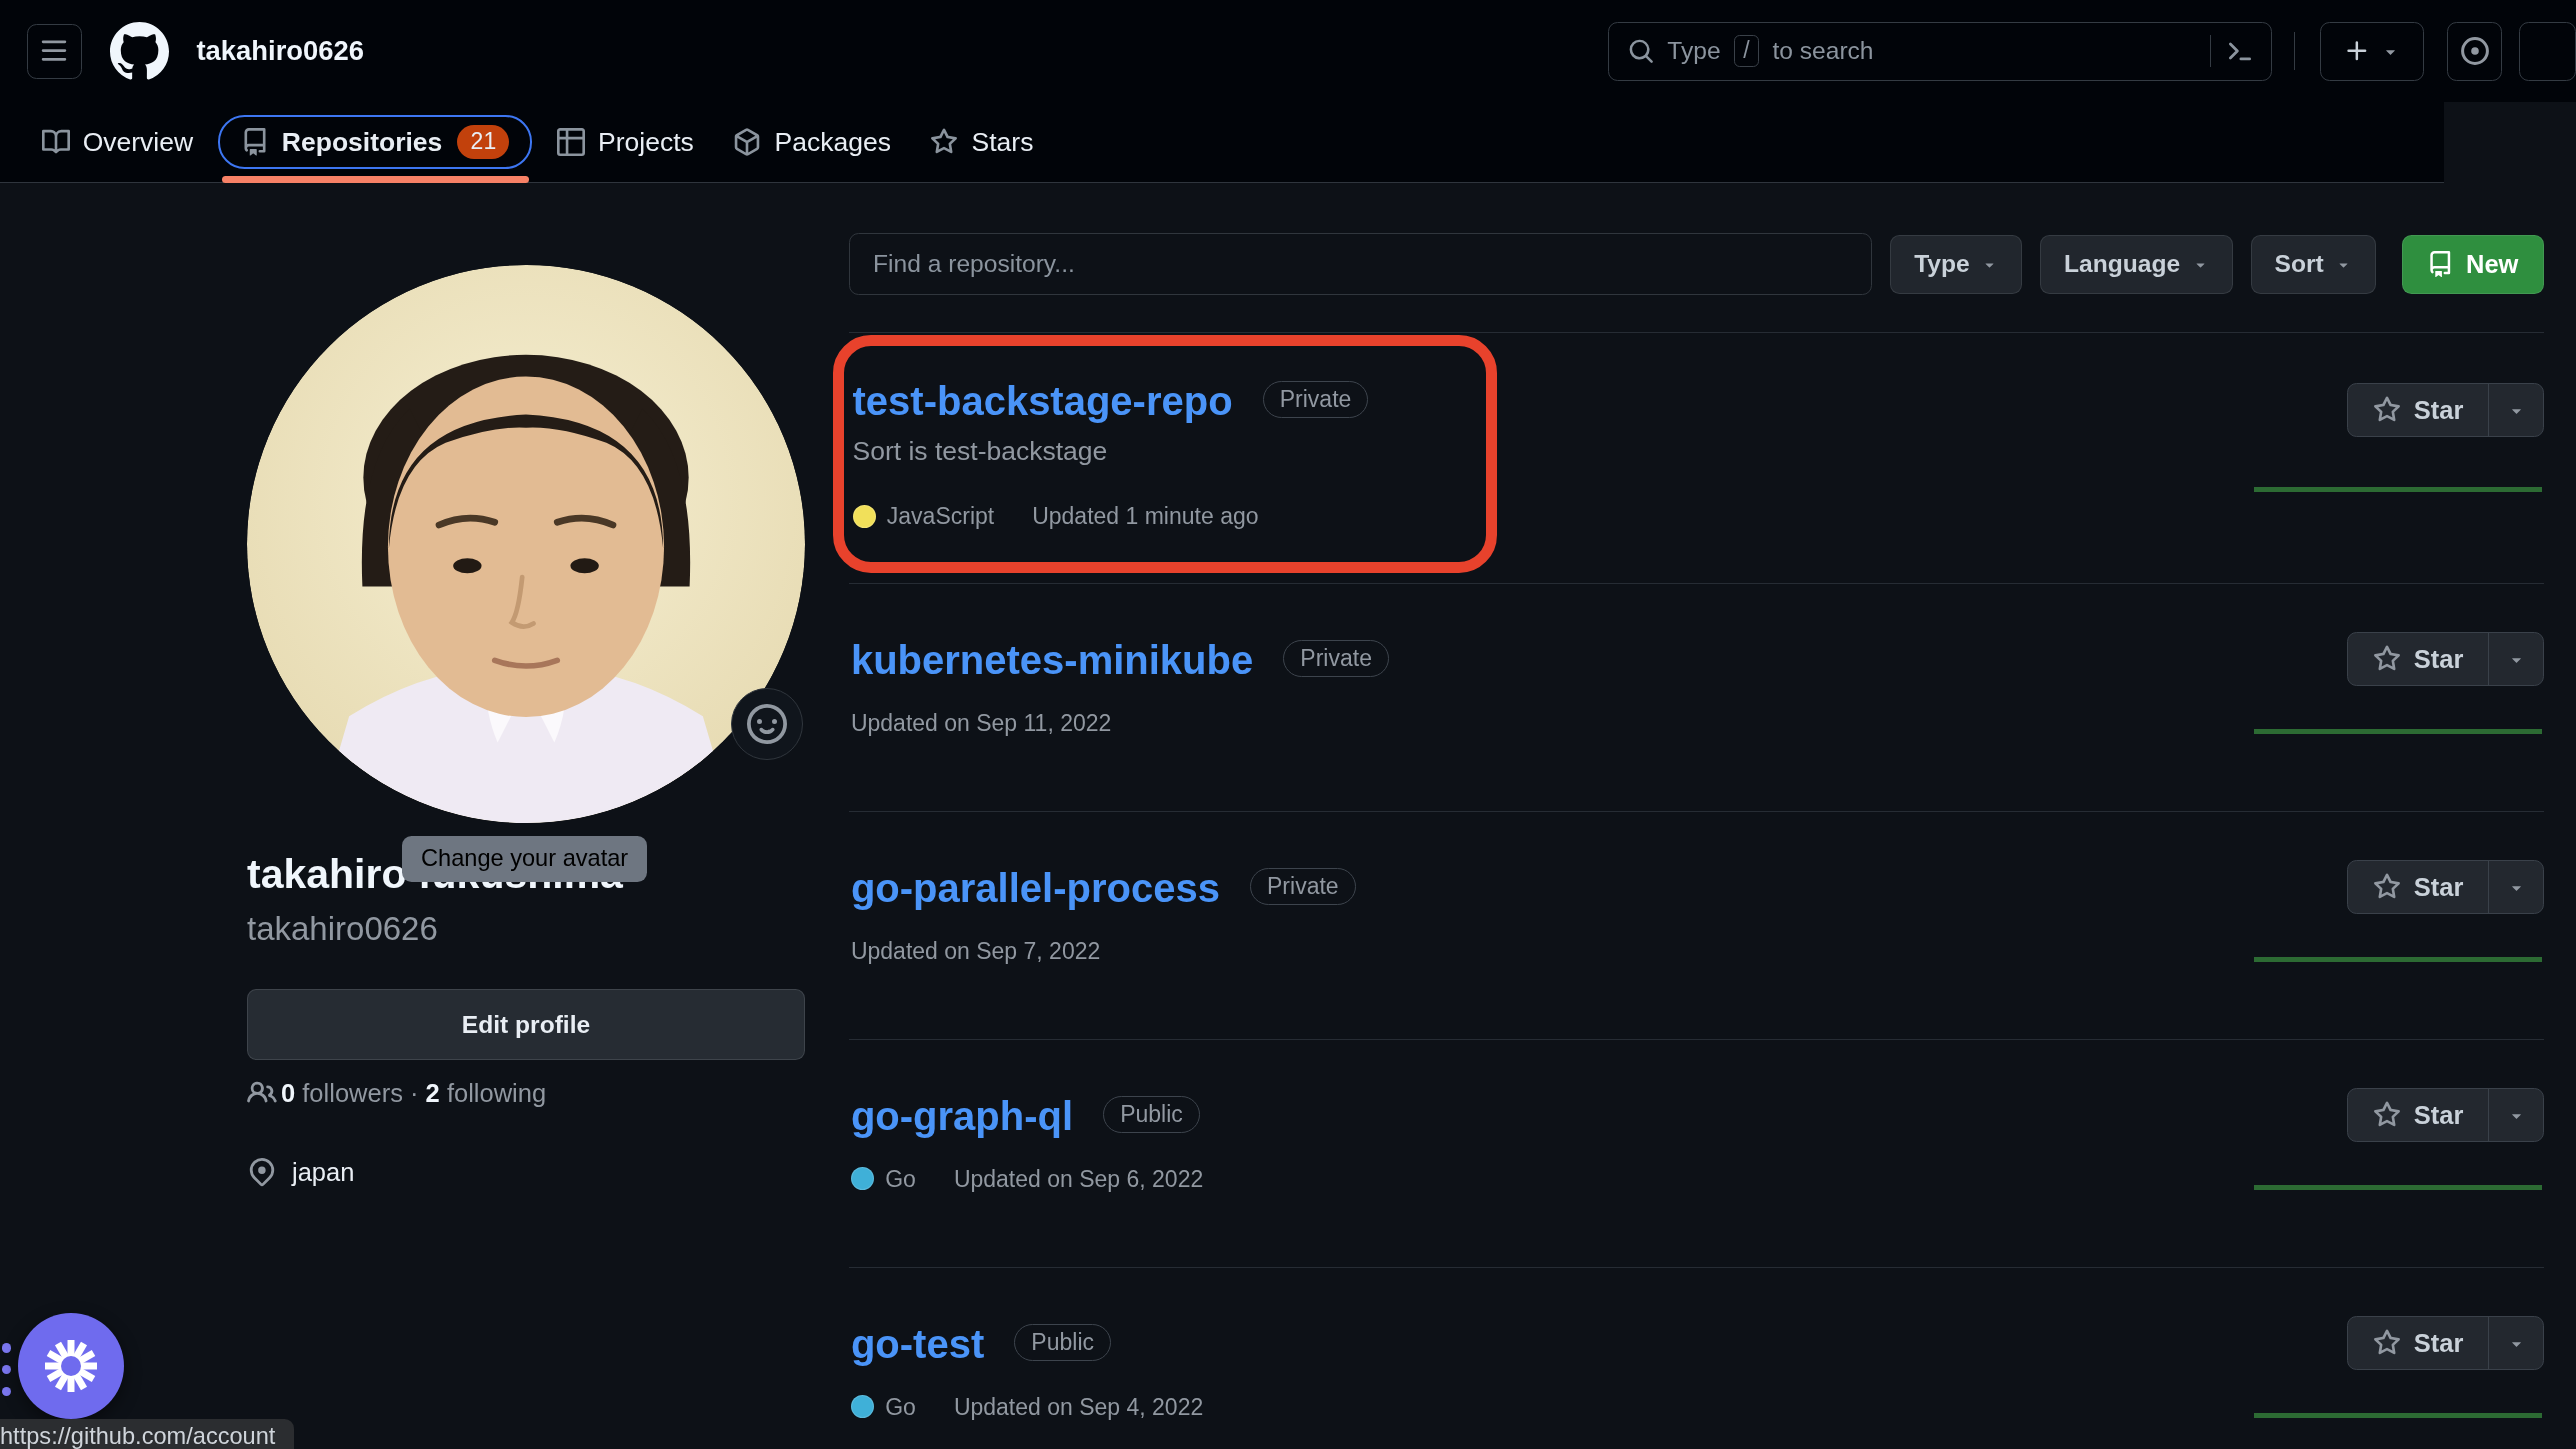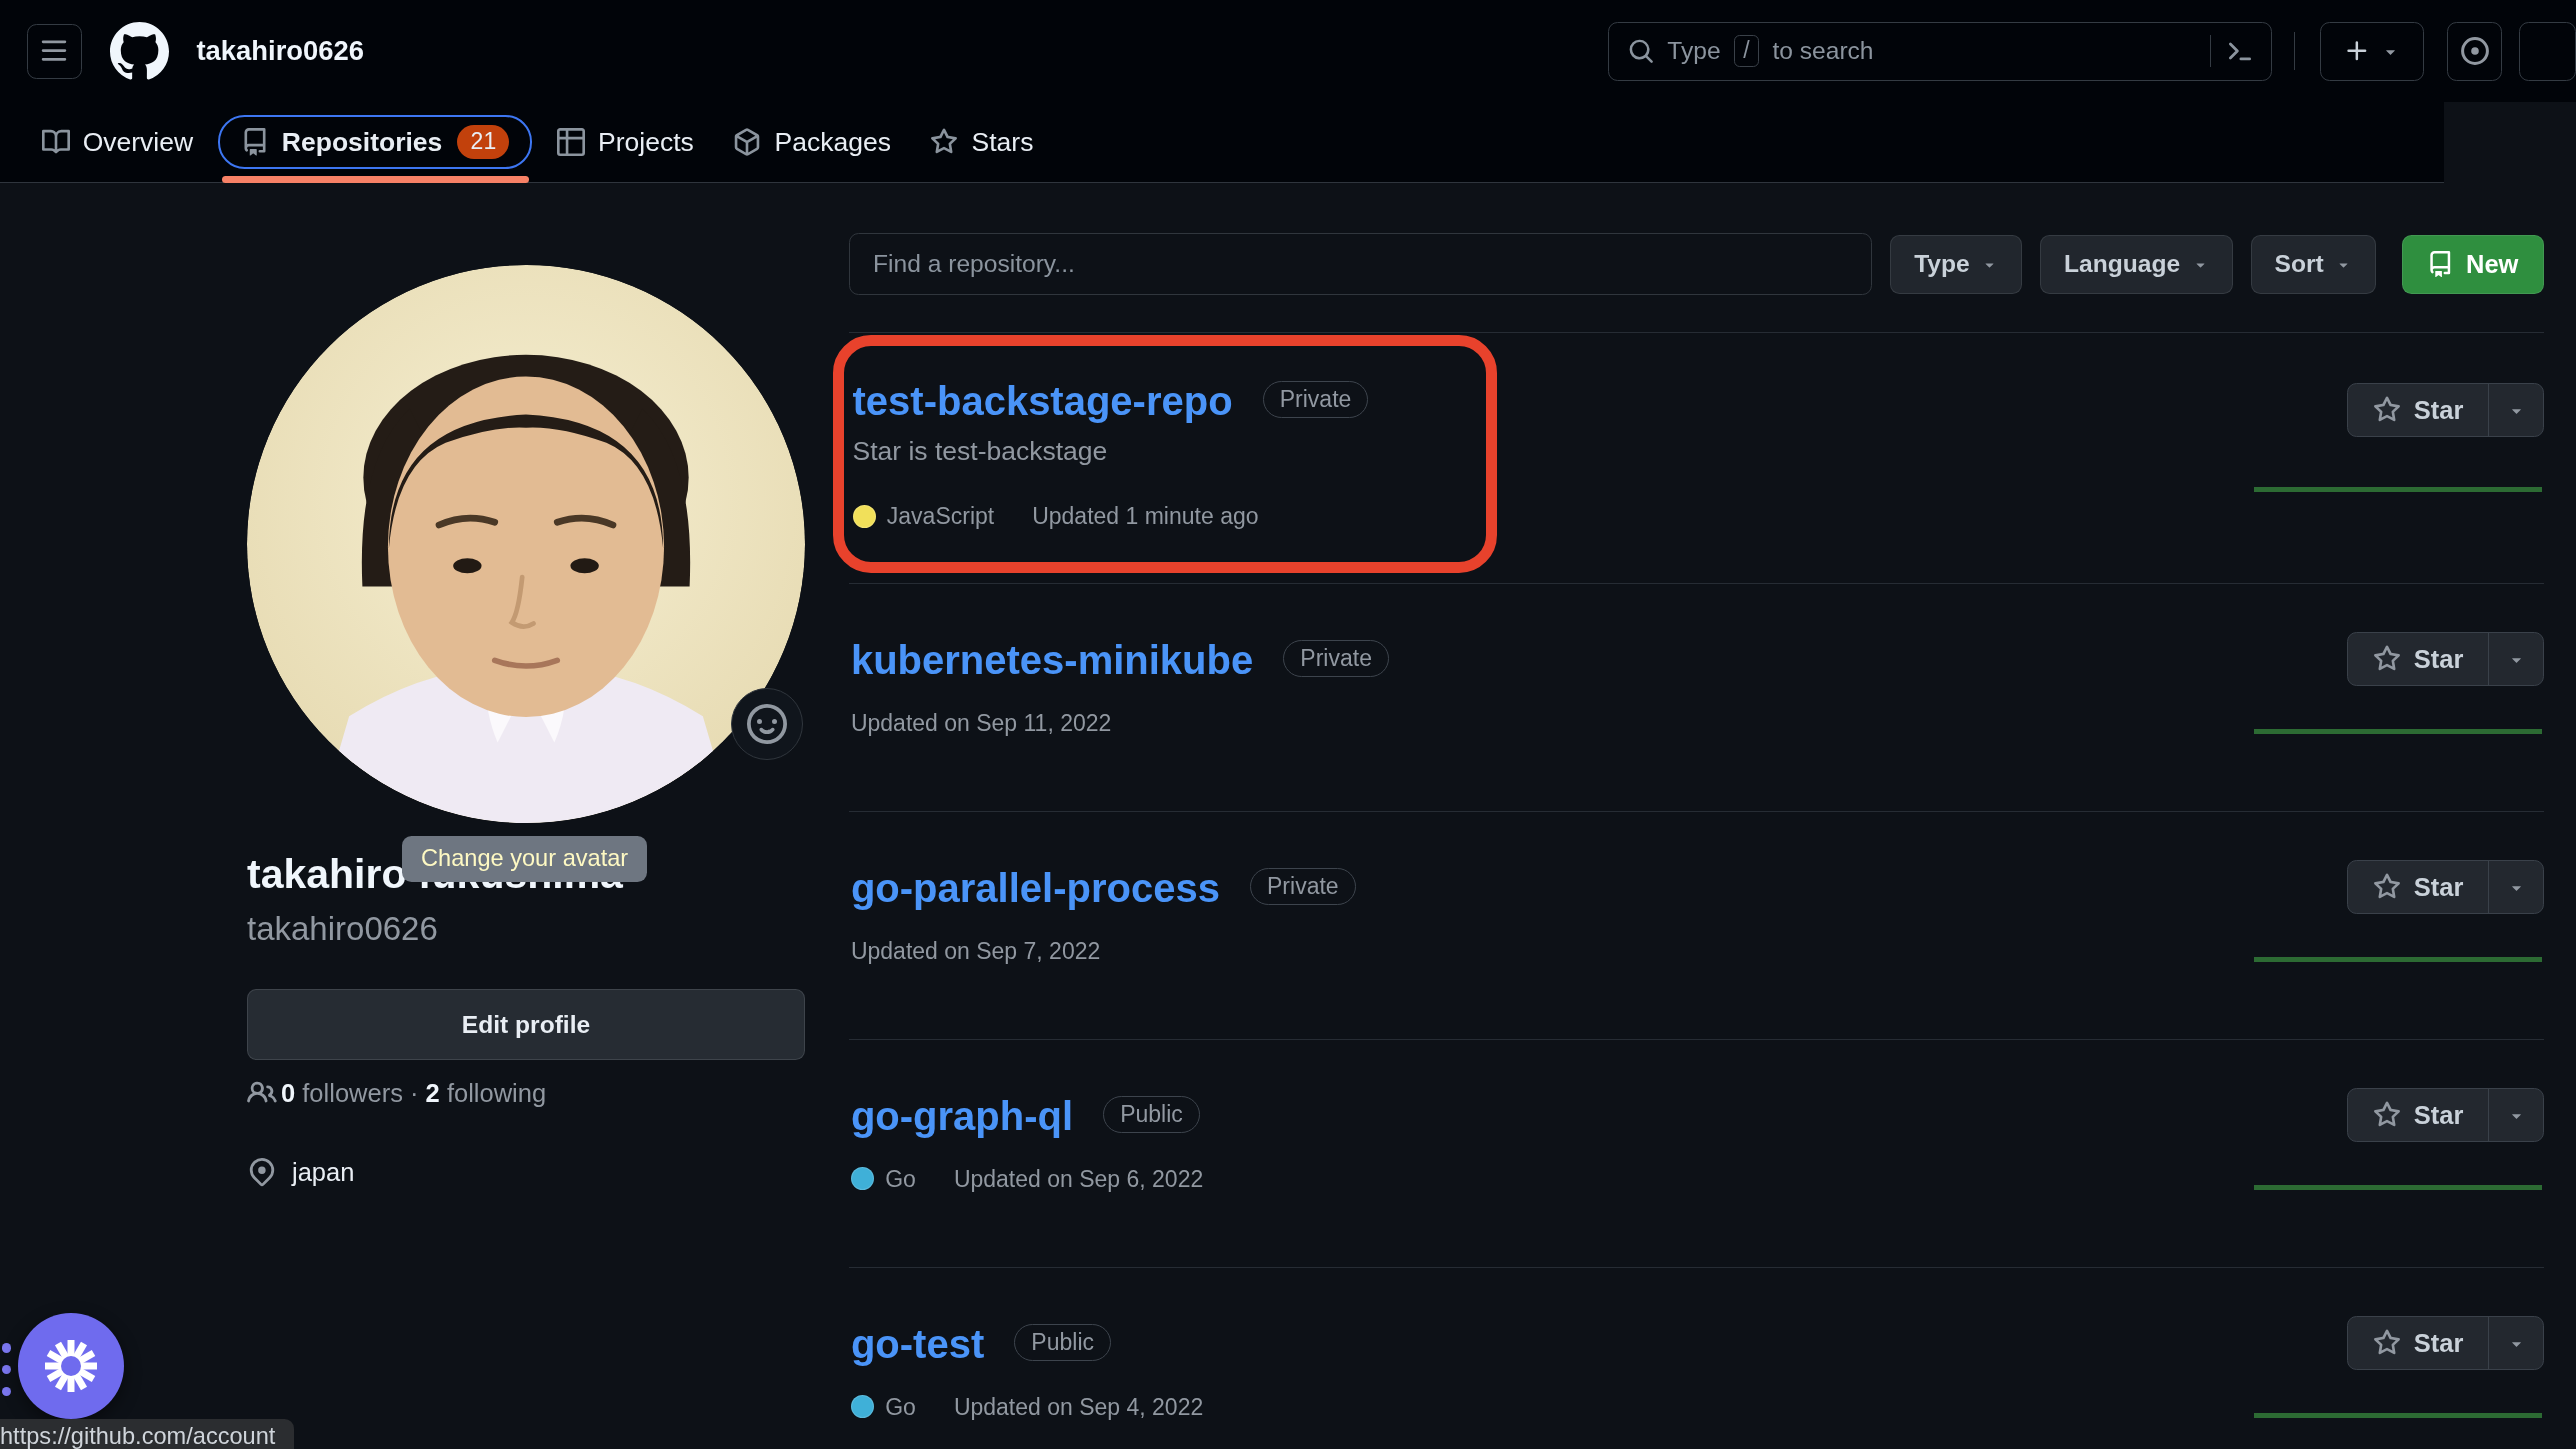--- a/index.html
+++ b/index.html
@@ -67,21 +67,21 @@
 
   
   .avatar-wrap{ position:absolute; left:247px; top:265px; width:558px; height:558px; }
   .avatar-wrap svg{ border-radius:50%; display:block; }
   .avatar-badge{
     position:absolute; left:731px; top:688px; width:72px; height:72px; border-radius:50%;
     background:#10151c; border:0.9px solid #30363d; display:flex; align-items:center; justify-content:center;
     color:#9198a1; cursor:pointer;
   }
   .avatar-tooltip{
-    position:absolute; left:402px; top:836px; background:#6e7681; color:#fef9c3;
+    position:absolute; left:402px; top:836px; background:#6e7681; color:#000000;
     font-size:23.6px; padding:8.5px 19px 10.4px; border-radius:9.5px; white-space:nowrap; z-index:6;
   }
   .profile-name{ position:absolute; left:247px; top:851px; font-size:41px; font-weight:700; color:#f0f6fc; z-index:2; white-space:nowrap;}
   .profile-login{ position:absolute; left:247px; top:910px; font-size:33px; color:#9198a1; }
   .edit-profile{
     position:absolute; left:247px; top:989px; width:558px; height:71px;
     background:#262c33; border:0.9px solid rgba(240,246,252,0.12); border-radius:9.5px;
     color:#e9eef4; font-size:24.6px; font-weight:700; cursor:pointer;
     display:flex; align-items:center; justify-content:center; font-family:inherit;
   }
@@ -335,21 +335,21 @@
       </button>
     </div>
 
     <ul class="repo-list" id="repo-list">
         <li class="repo-row first">
       <div class="repo-content hl-box">
         <h3 class="repo-title">
           <a>test-backstage-repo</a>
           <span class="vis-pill">Private</span>
         </h3>
-        <p class="repo-desc">Star is test-backstage</p>
+        <p class="repo-desc">Sort is test-backstage</p>
         <div class="repo-meta">
           <span class="lang-dot" style="background: rgb(241, 224, 90);"></span>
           <span class="meta-lang">JavaScript</span>
           <span class="meta-updated">Updated 1 minute ago</span>
         </div>
       </div>
       <div class="star-group">
         <button class="star-main">
           <svg width="28" height="28" viewBox="0 0 16 16" fill="currentColor">
                 <path d="M8 .25a.75.75 0 0 1 .673.418l1.882 3.815 4.21.612a.75.75 0 0 1 .416 1.279l-3.046 2.97.719 4.192a.751.751 0 0 1-1.088.791L8 12.347l-3.766 1.98a.75.75 0 0 1-1.088-.79l.72-4.194L.818 6.374a.75.75 0 0 1 .416-1.28l4.21-.611L7.327.668A.75.75 0 0 1 8 .25Zm0 2.445L6.615 5.5a.75.75 0 0 1-.564.41l-3.097.45 2.24 2.184a.75.75 0 0 1 .216.664l-.528 3.084 2.769-1.456a.75.75 0 0 1 .698 0l2.77 1.456-.53-3.084a.75.75 0 0 1 .216-.664l2.24-2.183-3.096-.45a.75.75 0 0 1-.564-.41L8 2.694Z"></path>

